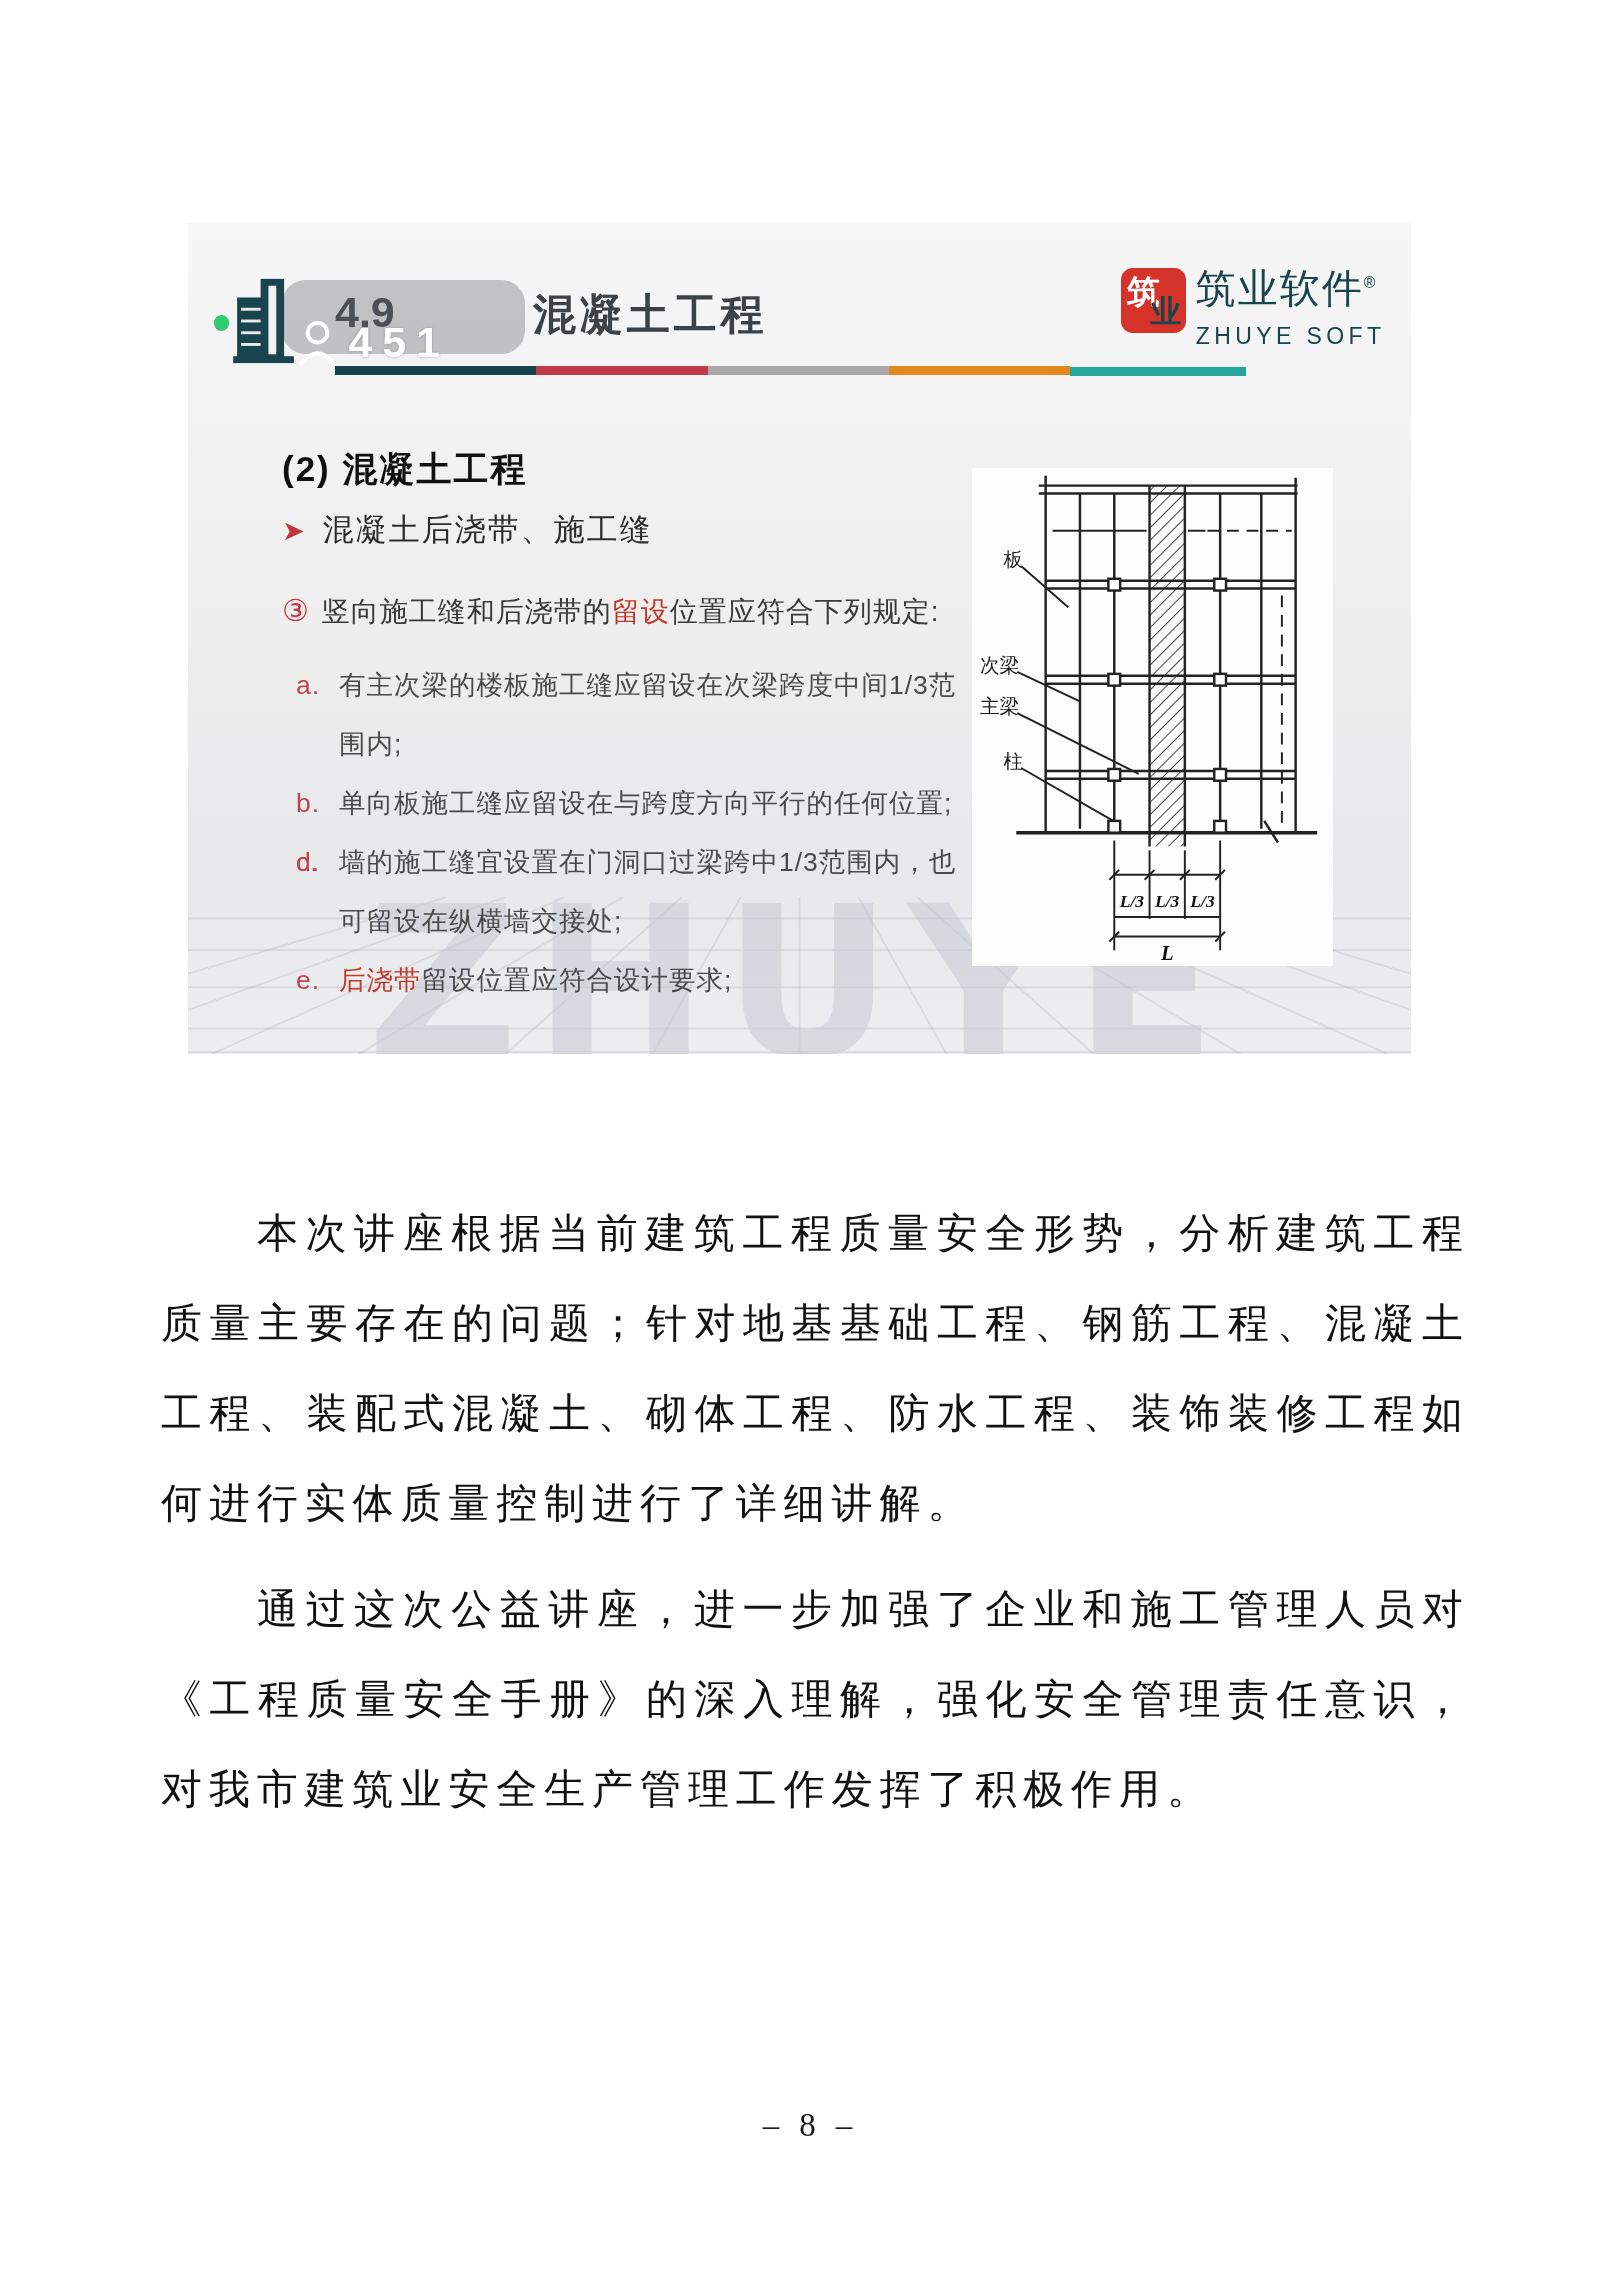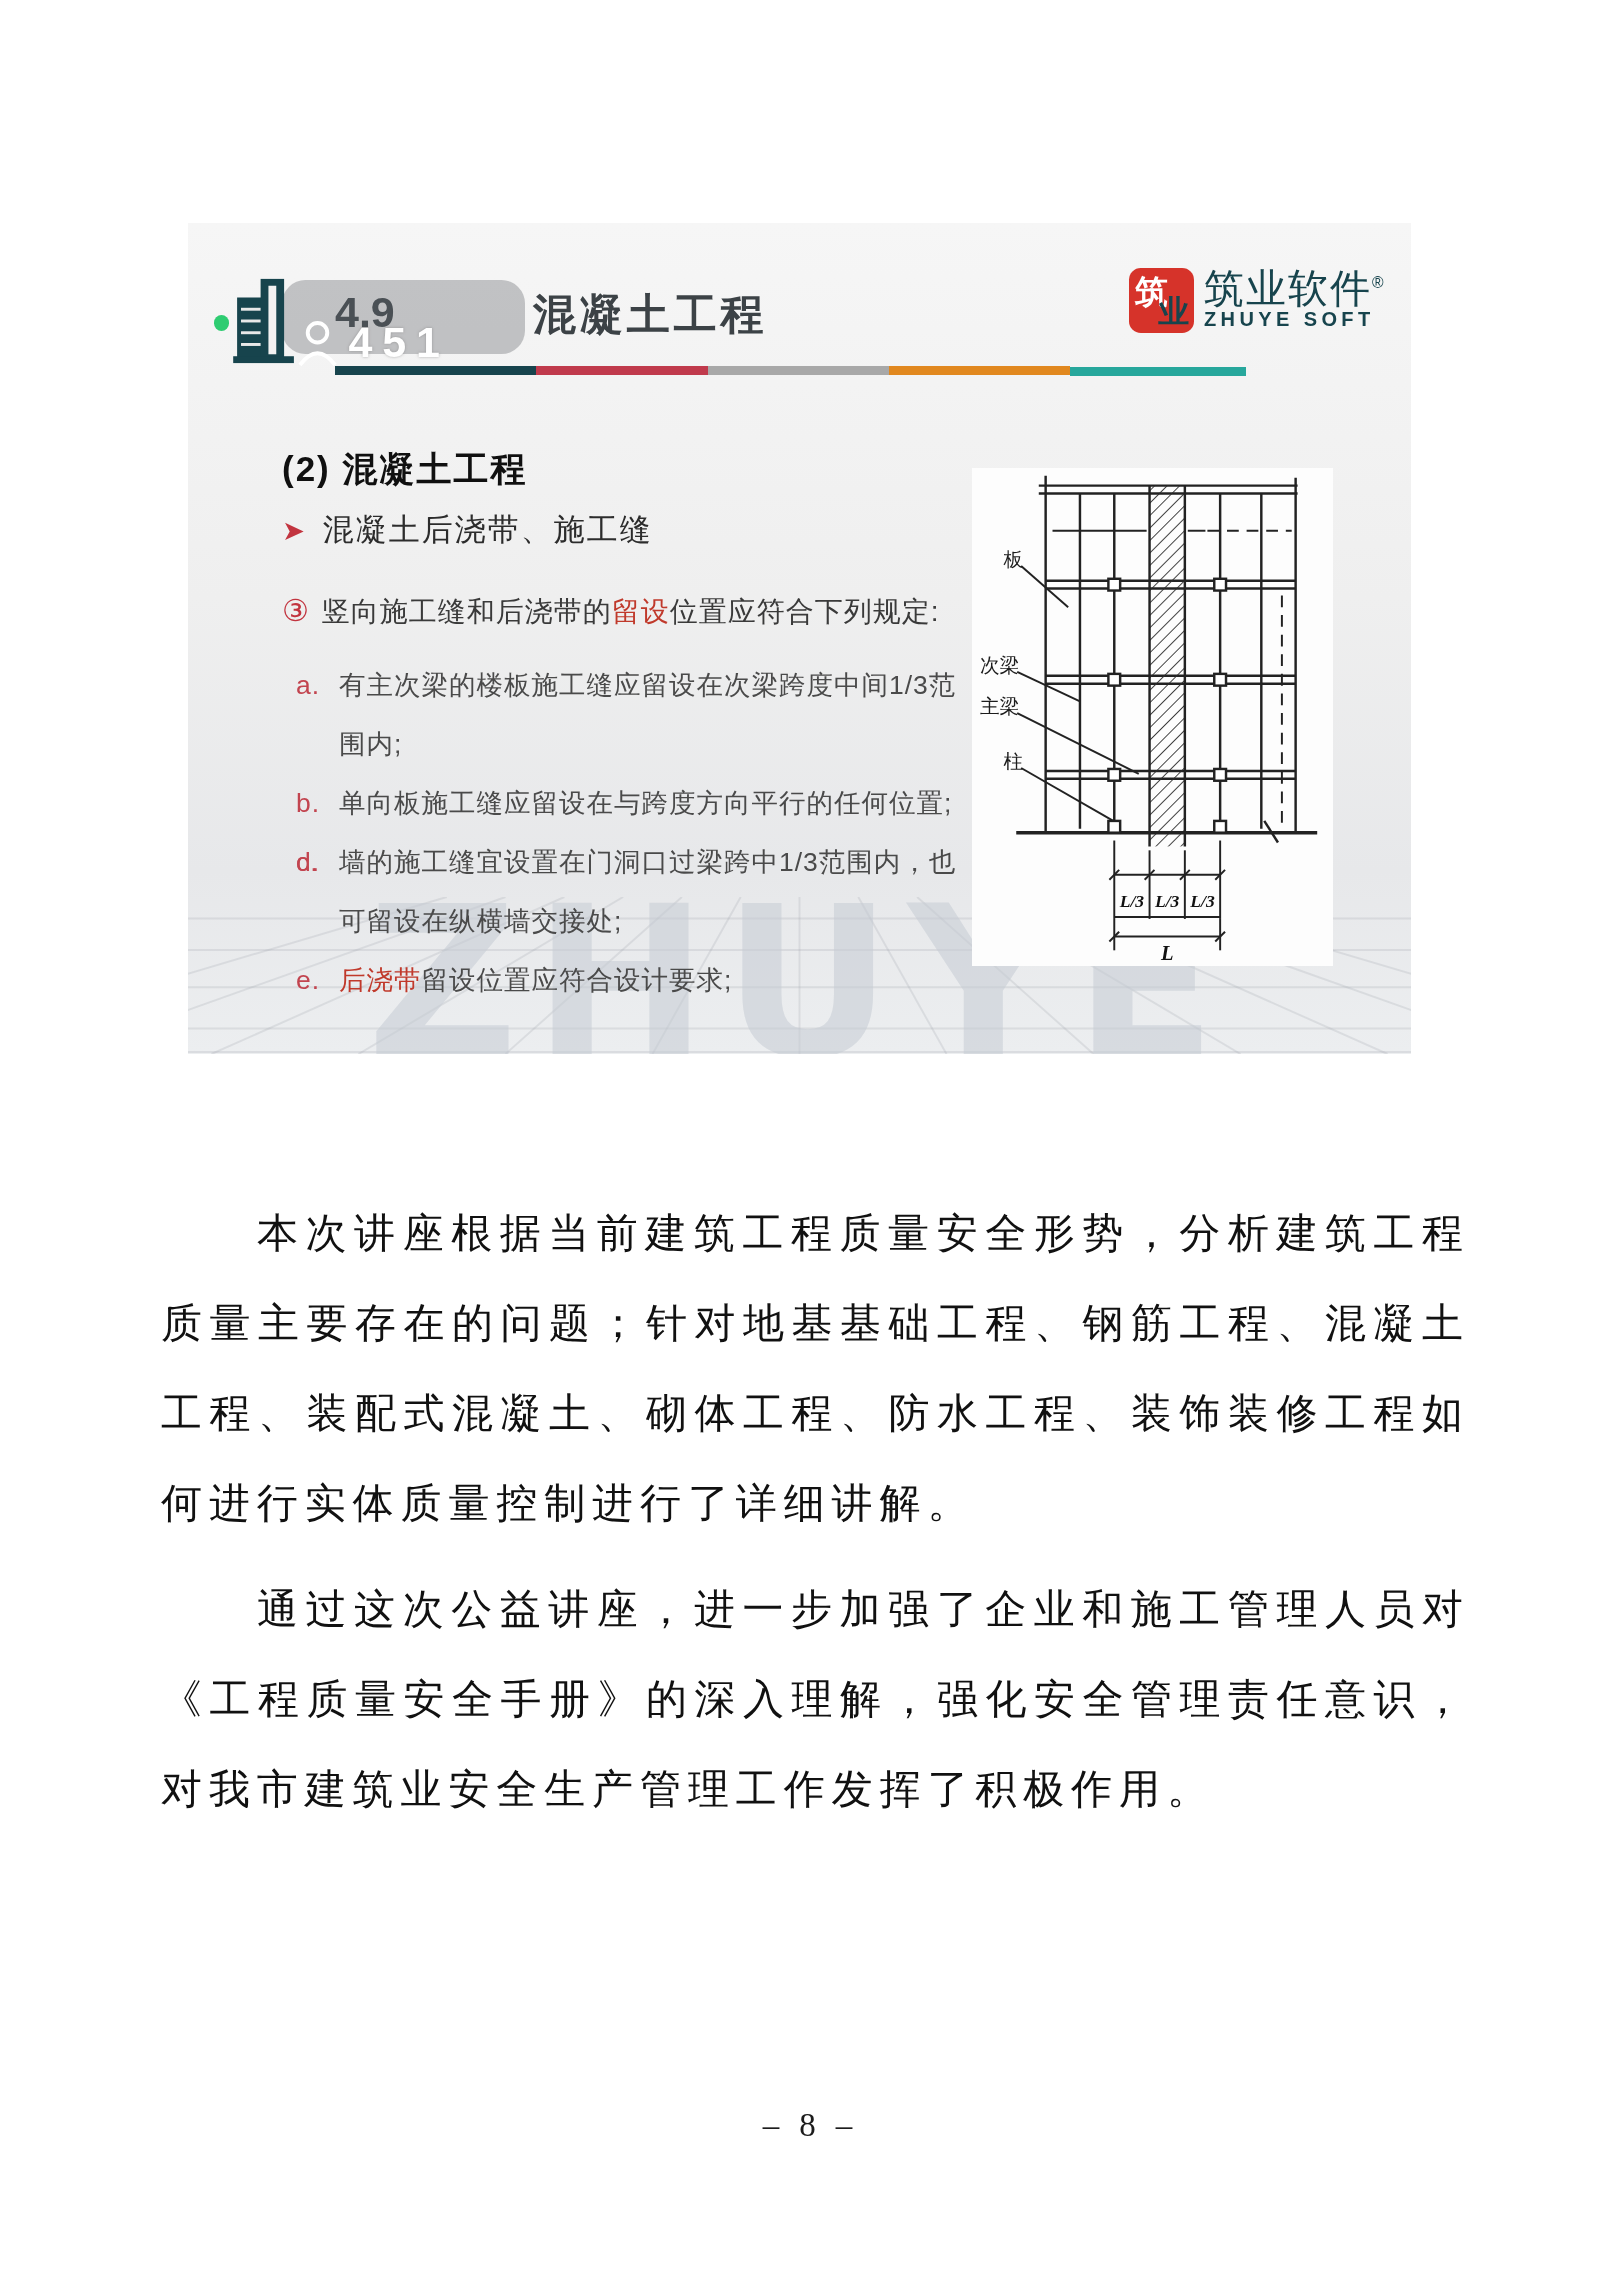--- a/index.html
+++ b/index.html
@@ -32,21 +32,21 @@
   .seg-4{width:181px;background:#e1881f;}
   .seg-5{width:176px;background:#27a79c;height:6.9px;margin-top:1px;}
 
   .logo{position:absolute;right:25.5px;top:45px;display:flex;align-items:flex-start;gap:9.8px;z-index:4;}
   .logo-mark{position:relative;width:65px;height:65px;border-radius:11.8px;background:#d6332a;overflow:hidden;}
   .logo-mark .m1{position:absolute;left:5.9px;top:2px;color:#ffffff;font-weight:bold;font-size:33px;}
   .logo-mark .m2{position:absolute;right:4.9px;bottom:0px;color:#17444d;font-weight:bold;font-size:31px;}
   .logo-text{display:flex;flex-direction:column;line-height:1;}
   .logo-name{font-size:40px;font-weight:normal;color:#17444d;letter-spacing:2px;}
   .logo-name sup{font-size:15.7px;}
-  .logo-sub{font-size:20px;font-weight:bold;color:#17444d;letter-spacing:4.4px;margin-top:1px;}
+  .logo-sub{font-size:23px;font-weight:normal;color:#17444d;letter-spacing:4.4px;margin-top:17px;}
 
   .h2{position:absolute;left:94px;top:194px;z-index:4;font-size:35px;font-weight:bold;color:#101010;
       letter-spacing:2px;text-align:right;}
   .bullet{position:absolute;left:94px;top:286px;z-index:4;font-size:31px;color:#2c2c2c;letter-spacing:2px;}
   .bullet .arrow{color:#c2343f;margin-right:15.7px;font-size:27.4px;}
   .rule{position:absolute;left:94px;top:370px;z-index:4;font-size:28px;color:#3a3a3a;letter-spacing:1px;}
   .rule .num{color:#c2343f;font-size:30px;margin-right:11.8px;}
   .red{color:#c0392b;}
 
   .items{position:absolute;left:108px;top:433px;width:686px;z-index:4;}

